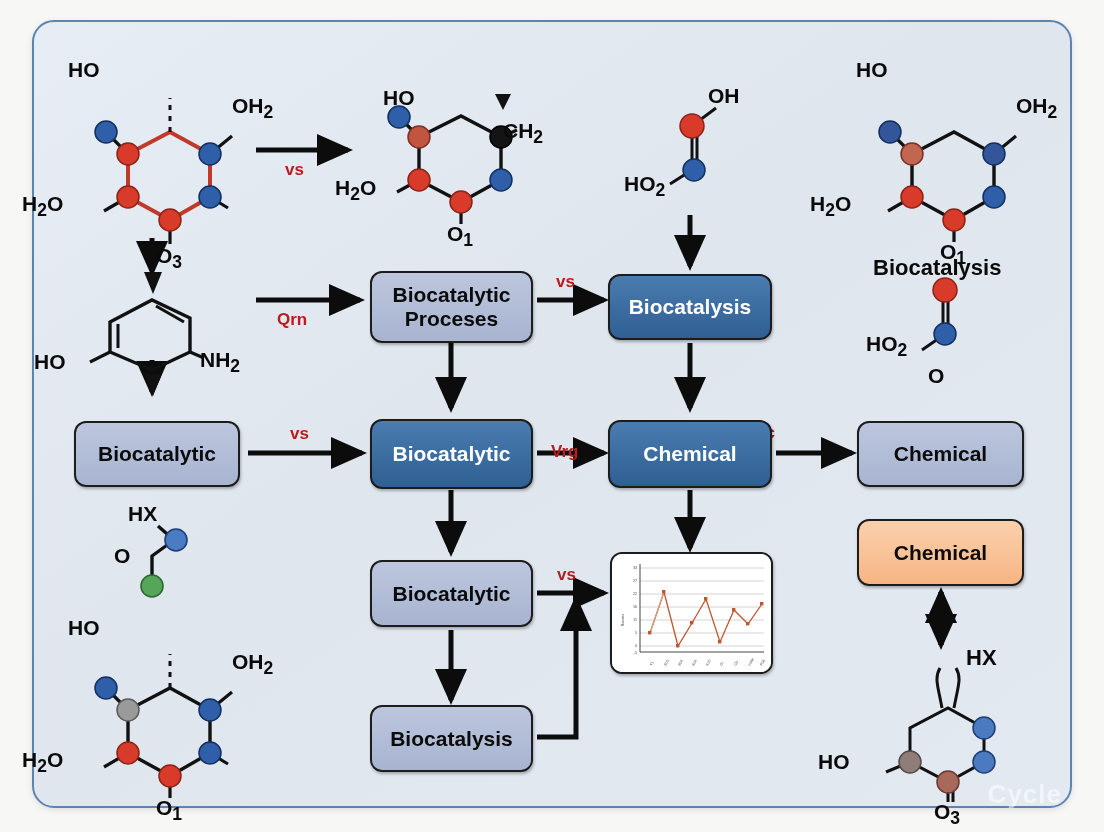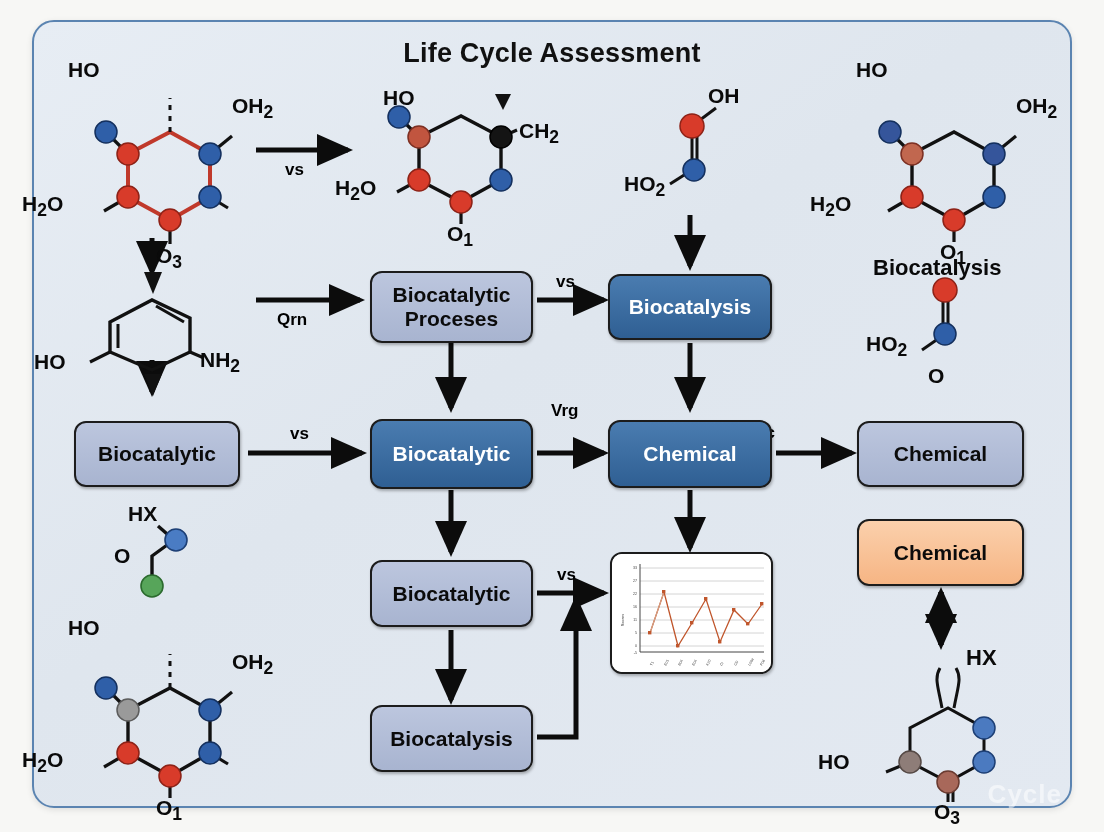--- a/index.html
+++ b/index.html
@@ -54,21 +54,21 @@
     color:#ffffff;
   }
   .box.orange{
     background:linear-gradient(180deg,#fbd0ac 0%,#f6b584 100%);
     color:#0b0b0b;
     border-color:#1c1c1c;
   }
   
   .arrow-label{
     position:absolute;
-    font-size:17px;font-weight:bold;color:#000000;
+    font-size:17px;font-weight:bold;color:#b91c1c;
     white-space:nowrap;
   }
   svg.lines{position:absolute;left:0;top:0;width:1104px;height:832px;pointer-events:none;}
   
   .mol{position:absolute;}
   .mol svg{display:block;overflow:visible;}
   .mol-label{
     position:absolute;
     font-weight:bold;font-size:21px;color:#0a0a0a;
     white-space:nowrap;
@@ -91,21 +91,20 @@
     user-select:none;
   }
 </style>
 </head>
 <body>
 
 <div id="canvas">
 
   <div class="panel"></div>
 
-  <div class="title">Life Cycle Assessment</div>
 
   <svg class="lines" viewBox="0 0 1104 832">
     <defs>
       <marker id="ah" markerWidth="9" markerHeight="9" refX="6.2" refY="3.2" orient="auto">
         <path d="M0,0 L7.2,3.2 L0,6.4 z" fill="#0c0c0c"></path>
       </marker>
       <marker id="ah2" markerWidth="9" markerHeight="9" refX="6.2" refY="3.2" orient="auto">
         <path d="M0,0 L7.2,3.2 L0,6.4 z" fill="#0c0c0c"></path>
       </marker>
     </defs>
@@ -144,21 +143,21 @@
 
       <line x1="941" y1="645" x2="941" y2="592" marker-end="url(#ah)"></line>
       <line x1="941" y1="592" x2="941" y2="645" marker-end="url(#ah2)"></line>
     </g>
   </svg>
 
   <div class="arrow-label" style="left:285px;top:160px;">vs</div>
   <div class="arrow-label" style="left:277px;top:310px;text-align:right;">Qrn</div>
   <div class="arrow-label" style="left:556px;top:272px;">vs</div>
   <div class="arrow-label" style="left:290px;top:424px;">vs</div>
-  <div class="arrow-label" style="left:551px;top:401px;">Vrg</div>
+  <div class="arrow-label" style="left:551px;top:442px;">Vrg</div>
   <div class="arrow-label" style="left:756px;top:423px;">vc</div>
   <div class="arrow-label" style="left:557px;top:565px;">vs</div>
 
   <div class="box light" style="left:370px;top:271px;width:163px;height:72px;font-size:21px;">
     <span style="white-space:pre-line">Biocatalytic
 Proceses</span>
   </div>
 
   <div class="box dark" style="left:608px;top:274px;width:164px;height:66px;font-size:21px;">
     <span>Biocatalysis</span>
@@ -289,21 +288,21 @@
         <circle cx="24" cy="25" r="11" fill="#2f5fa8" stroke="#14305e" stroke-width="1.5"></circle>
         <circle cx="44" cy="45" r="11" fill="#c1553f" stroke="#7d3023" stroke-width="1.5"></circle>
         <circle cx="44" cy="88" r="11" fill="#d83b2a" stroke="#8d2217" stroke-width="1.5"></circle>
         <circle cx="86" cy="110" r="11" fill="#d83b2a" stroke="#8d2217" stroke-width="1.5"></circle>
         <circle cx="126" cy="88" r="11" fill="#2f5fa8" stroke="#14305e" stroke-width="1.5"></circle>
         <circle cx="126" cy="45" r="11" fill="#141414" stroke="#000" stroke-width="1.5"></circle>
       </g>
       <path d="M120,2 L136,2 L128,18 Z" fill="#111"></path>
     </svg>
     <div class="mol-label" style="left:8px;top:-6px;">HO</div>
-    <div class="mol-label" style="left:144px;top:27px;"><span>CH</span><sub>2</sub></div>
+    <div class="mol-label" style="left:128px;top:27px;"><span>CH</span><sub>2</sub></div>
     <div class="mol-label" style="left:-40px;top:84px;"><span>H</span><sub>2</sub><span>O</span></div>
     <div class="mol-label" style="left:72px;top:130px;"><span>O</span><sub>1</sub></div>
   </div>
 
   <div class="mol" style="left:640px;top:92px;">
     <svg width="120" height="110">
       <g stroke="#111" stroke-width="3">
         <line x1="52" y1="34" x2="76" y2="16"></line>
         <line x1="52" y1="34" x2="52" y2="78"></line>
         <line x1="57" y1="34" x2="57" y2="78"></line>

